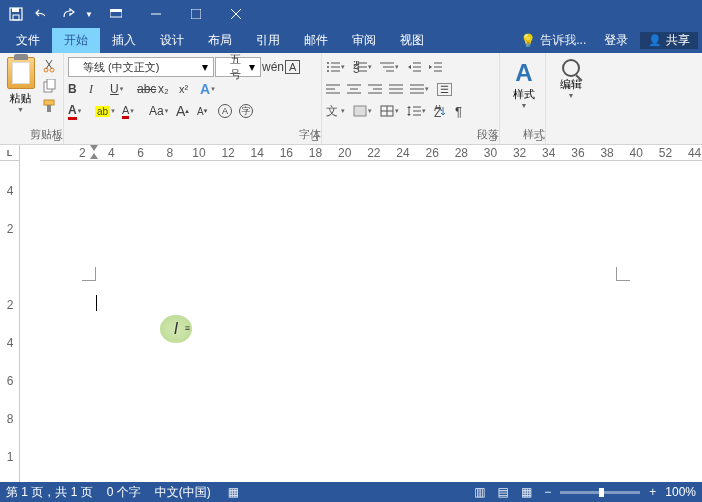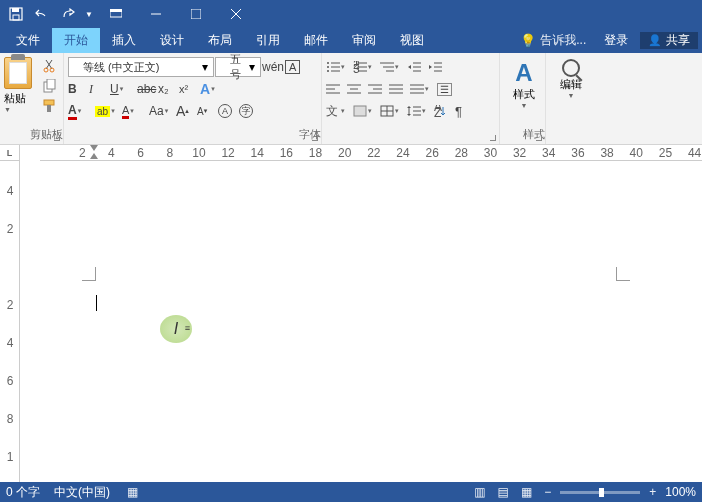--- a/index.html
+++ b/index.html
@@ -17,21 +17,21 @@
 .tab-right{margin-left:auto;display:flex;align-items:center;gap:2px;padding-right:4px}
 .tellme{display:flex;align-items:center;gap:4px;padding:0 6px;cursor:pointer;opacity:.9}
 .login{padding:0 10px;cursor:pointer}
 .share{background:#1e3e6e;padding:0 8px;display:flex;align-items:center;gap:4px;cursor:pointer}
 .ribbon{height:92px;background:#f3f3f3;border-bottom:1px solid #d4d4d4;display:flex}
 .group{border-right:1px solid #e1e1e1;padding:2px 4px 0;display:flex;flex-direction:column;position:relative}
 .group-label{position:absolute;bottom:2px;left:0;right:0;text-align:right;font-size:11px;color:#666}
 .group-corner{position:absolute;bottom:3px;right:3px;width:10px;height:10px;cursor:pointer}
 .group-corner::after{content:'';position:absolute;right:0;bottom:0;width:5px;height:5px;border-right:1px solid #888;border-bottom:1px solid #888}
 .clipboard-main{display:flex;align-items:flex-start;gap:2px;height:70px}
-.paste-btn{width:36px;height:66px;display:flex;flex-direction:column;justify-content:flex-start;padding-top:2px;cursor:pointer}
+.paste-btn{width:36px;height:66px;display:flex;flex-direction:column;align-items:center;justify-content:flex-start;padding-top:2px;cursor:pointer}
 .paste-icon{width:28px;height:32px;background:linear-gradient(#f9d38c,#e8a93f);border:1px solid #c88a2e;border-radius:2px;position:relative;margin-bottom:2px}
 .paste-icon::before{content:'';position:absolute;top:-4px;left:6px;width:14px;height:6px;background:#8a8a8a;border-radius:2px 2px 0 0}
 .paste-icon::after{content:'';position:absolute;top:4px;left:4px;right:4px;bottom:4px;background:#fff;border:1px solid #ddd}
 .mini-col{display:flex;flex-direction:column;gap:2px;padding-top:2px}
 .mini-btn{width:20px;height:18px;display:flex;align-items:center;justify-content:center;cursor:pointer}
 .font-area{display:flex;flex-direction:column;gap:2px;height:70px;padding-top:2px}
 .row{display:flex;gap:1px;align-items:center}
 .combo{height:20px;background:#fff;border:1px solid #ababab;display:flex;align-items:center;padding:0 2px 0 14px;cursor:pointer}
 .combo-txt{flex:1;font-size:11px;color:#333}
 .combo-dd{width:12px;display:flex;align-items:center;justify-content:center}
@@ -379,20 +379,21 @@
               <text x="0" y="6" font-size="6" fill="#555">A</text>
               <text x="0" y="12" font-size="6" fill="#555">Z</text>
               <path d="M9 2 L9 10 L7 8 M9 10 L11 8" stroke="#2e75b6" fill="none"></path>
             </svg>
           </div>
         <div class="rbtn">
             <span style="font-size:13px">¶</span>
           </div>
       </div>
     </div>
+    <div class="group-label">段落</div>
     <div class="group-corner"></div>
   </div>
 
   <div class="group" style="width:46px">
     <div class="styles-area">
       <div class="big-A">A</div>
       <span style="font-size:11px">样式</span>
       <span style="font-size:7px;color:#666">▼</span>
     </div>
     <div class="group-label">样式</div>
@@ -528,21 +529,21 @@
         <div class="rtick">
           <span></span>
         </div>
         <div class="rtick">
           <span>40</span>
         </div>
         <div class="rtick">
           <span></span>
         </div>
         <div class="rtick">
-          <span>25</span>
+          <span>52</span>
         </div>
         <div class="rtick">
           <span></span>
         </div>
         <div class="rtick">
           <span>44</span>
         </div>
       </div>
   </div>
 </div>
@@ -574,20 +575,21 @@
       <div class="margin-mark mm-tr"></div>
       <div class="cursor"></div>
       <div class="highlight">
           <span class="ibeam">I</span>
         </div>
     </div>
   </div>
 </div>
 
 <div class="statusbar">
+  <span>第 1 页，共 1 页</span>
   <span>0 个字</span>
   <span>中文(中国)</span>
   <span class="sb-btn">▦</span>
   <div class="sb-right">
     <span class="sb-btn">▥</span>
     <span class="sb-btn">▤</span>
     <span class="sb-btn">▦</span>
     <span class="sb-btn">−</span>
     <div class="zoom-slider">
         <div class="zoom-thumb"></div>

